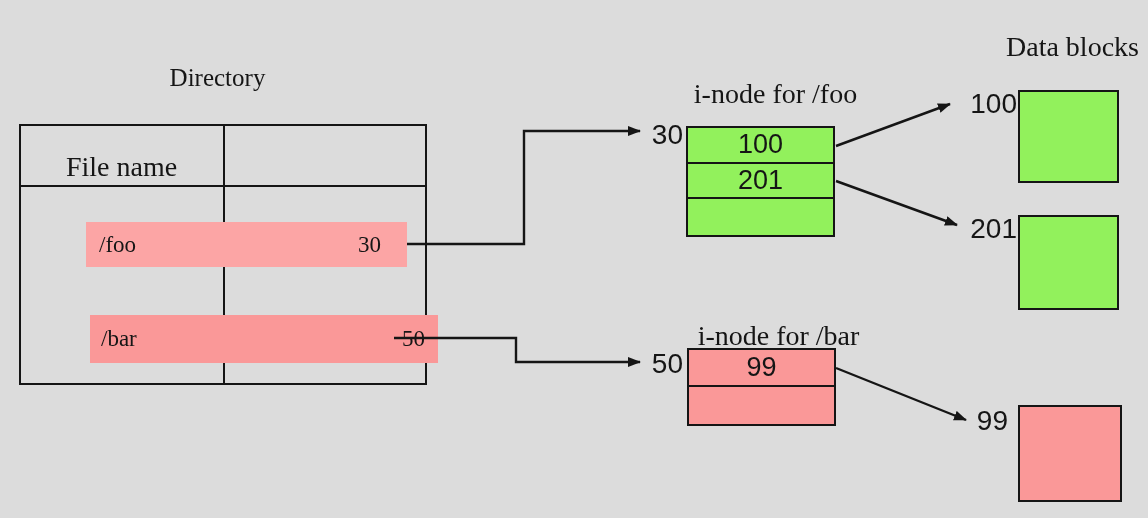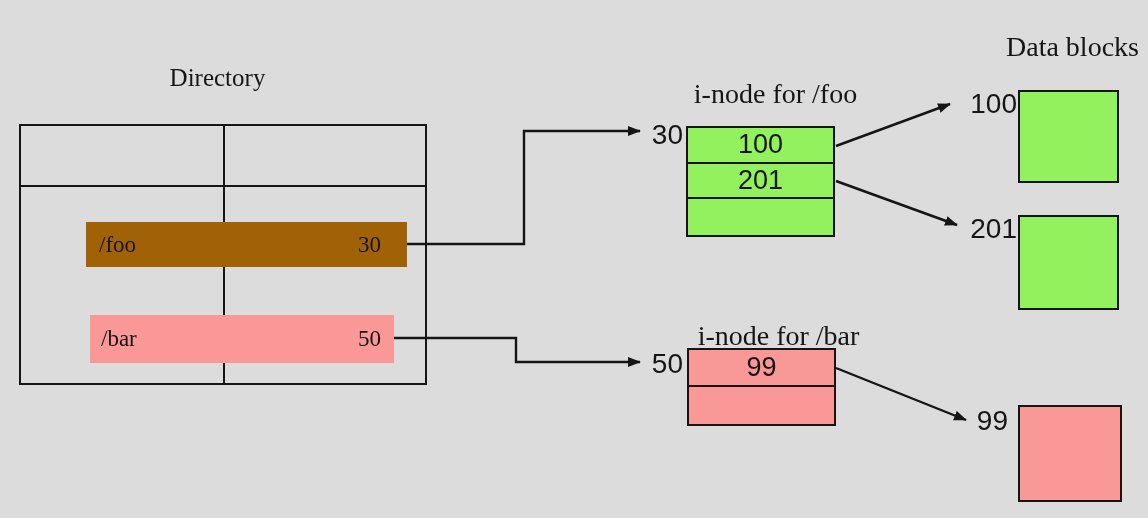--- a/index.html
+++ b/index.html
@@ -23,22 +23,22 @@
 
   
   .dir-table{left:19px;top:124px;width:408px;height:261px;border:2px solid #151515;}
   .col-divider{left:223px;top:124px;width:2px;height:261px;background:#151515;}
   .hdr-line{left:19px;top:185px;width:408px;height:2px;background:#151515;}
   .hdr-file{left:19px;top:151px;width:205px;}
   .hdr-inode{left:225px;top:151px;width:202px;}
 
   
   .hl-row{display:flex;align-items:center;justify-content:space-between;z-index:2;font-size:23px;}
-  .row-foo{left:86px;top:222px;width:321px;height:45px;background:#a16207;padding:0 26px 0 13px;}
-  .row-bar{left:90px;top:315px;width:304px;height:48px;background:#fa9898;padding:0 13px 0 11px;}
+  .row-foo{left:86px;top:222px;width:321px;height:45px;background:#fca5a5;padding:0 26px 0 13px;}
+  .row-bar{left:90px;top:315px;width:348px;height:48px;background:#fa9898;padding:0 13px 0 11px;}
 
   
   .inode-box{border:2px solid #151515;display:grid;z-index:2;}
   .inode-foo-box{left:686px;top:126px;width:149px;height:111px;background:#92f15c;grid-template-rows:1fr 1fr 1fr;}
   .inode-bar-box{left:687px;top:348px;width:149px;height:78px;background:#fa9898;grid-template-rows:1fr 1fr;}
   .inode-cell{display:flex;align-items:center;justify-content:center;border-bottom:2px solid #151515;
               font-family:"Liberation Sans", sans-serif;font-size:27px;line-height:1;}
   .inode-cell:last-child{border-bottom:none;}
 
   
@@ -68,20 +68,21 @@
 <div id="stage">
 
   <div class="abs serif t25 ctr title-directory">Directory</div>
   <div class="abs serif t23 ctr title-inode-foo">i-node for /foo</div>
   <div class="abs serif t23 ctr title-inode-bar">i-node for /bar</div>
   <div class="abs serif t23 ctr title-datablocks">Data blocks</div>
 
   <div class="abs dir-table"></div>
   <div class="abs col-divider"></div>
   <div class="abs hdr-line"></div>
+  <div class="abs serif t23 ctr hdr-file">File name</div>
 
   <div class="abs hl-row row-foo">
     <span class="serif">/foo</span>
     <span class="serif">30</span>
   </div>
   <div class="abs hl-row row-bar">
     <span class="serif">/bar</span>
     <span class="serif">50</span>
   </div>
 

